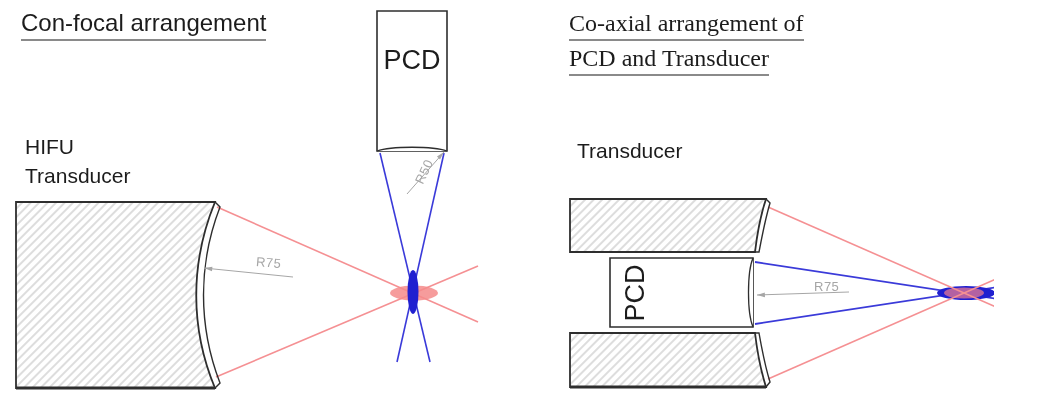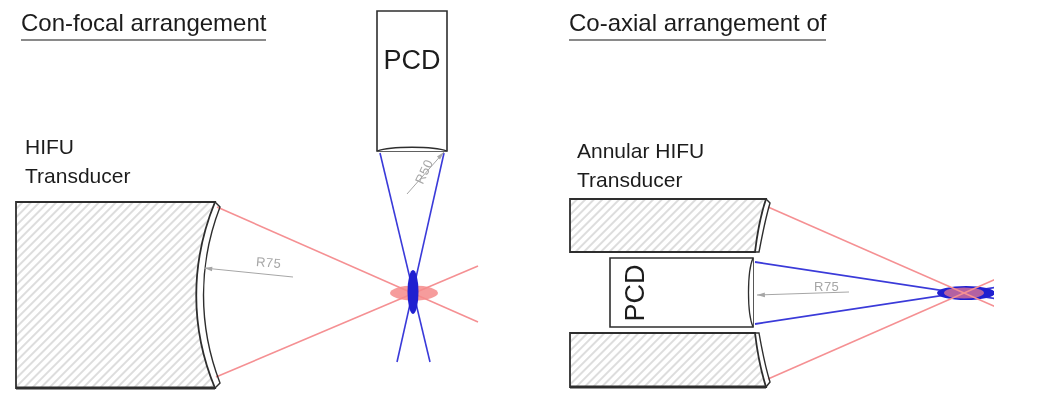--- a/index.html
+++ b/index.html
@@ -92,33 +92,35 @@
       <polygon points="757,295 765,297.2 764.8,292.6" fill="#a6a6a6"></polygon>
     </g>
   </svg>
 
   <div class="label title" style="left:21px;top:10px;">
     <div class="tline">
       <span>Con-focal arrangement</span>
     </div>
   </div>
 
-  <div class="label title" style="left:569px;top:10px;">
+  <div class="label title" style="left:569px;top:10px;font-family:Liberation Serif, serif;">
     <div class="tline">
       <span>Co-axial arrangement of</span>
+    </div>
+    <div class="tline">
+      <span>PCD and Transducer</span>
     </div>
   </div>
 
   <div class="label body-label" style="left:25px;top:132px;">
     <div>HIFU</div>
     <div>Transducer</div>
   </div>
 
   <div class="label body-label" style="left:577px;top:136px;">
-    <div>Annular HIFU</div>
     <div>Transducer</div>
   </div>
 
   <div class="label pcd-label" style="left:377px;top:45px;width:70px;">PCD</div>
 
   <div class="label pcd-label" style="left:599px;top:279px;width:70px;height:28px;transform:rotate(-90deg);">PCD</div>
 
   <div class="dim-label" style="left:256px;top:255px;transform:rotate(5deg);">R75</div>
 
   <div class="dim-label" style="left:404px;top:164px;width:40px;text-align:center;transform:rotate(-65deg);">R50</div>

